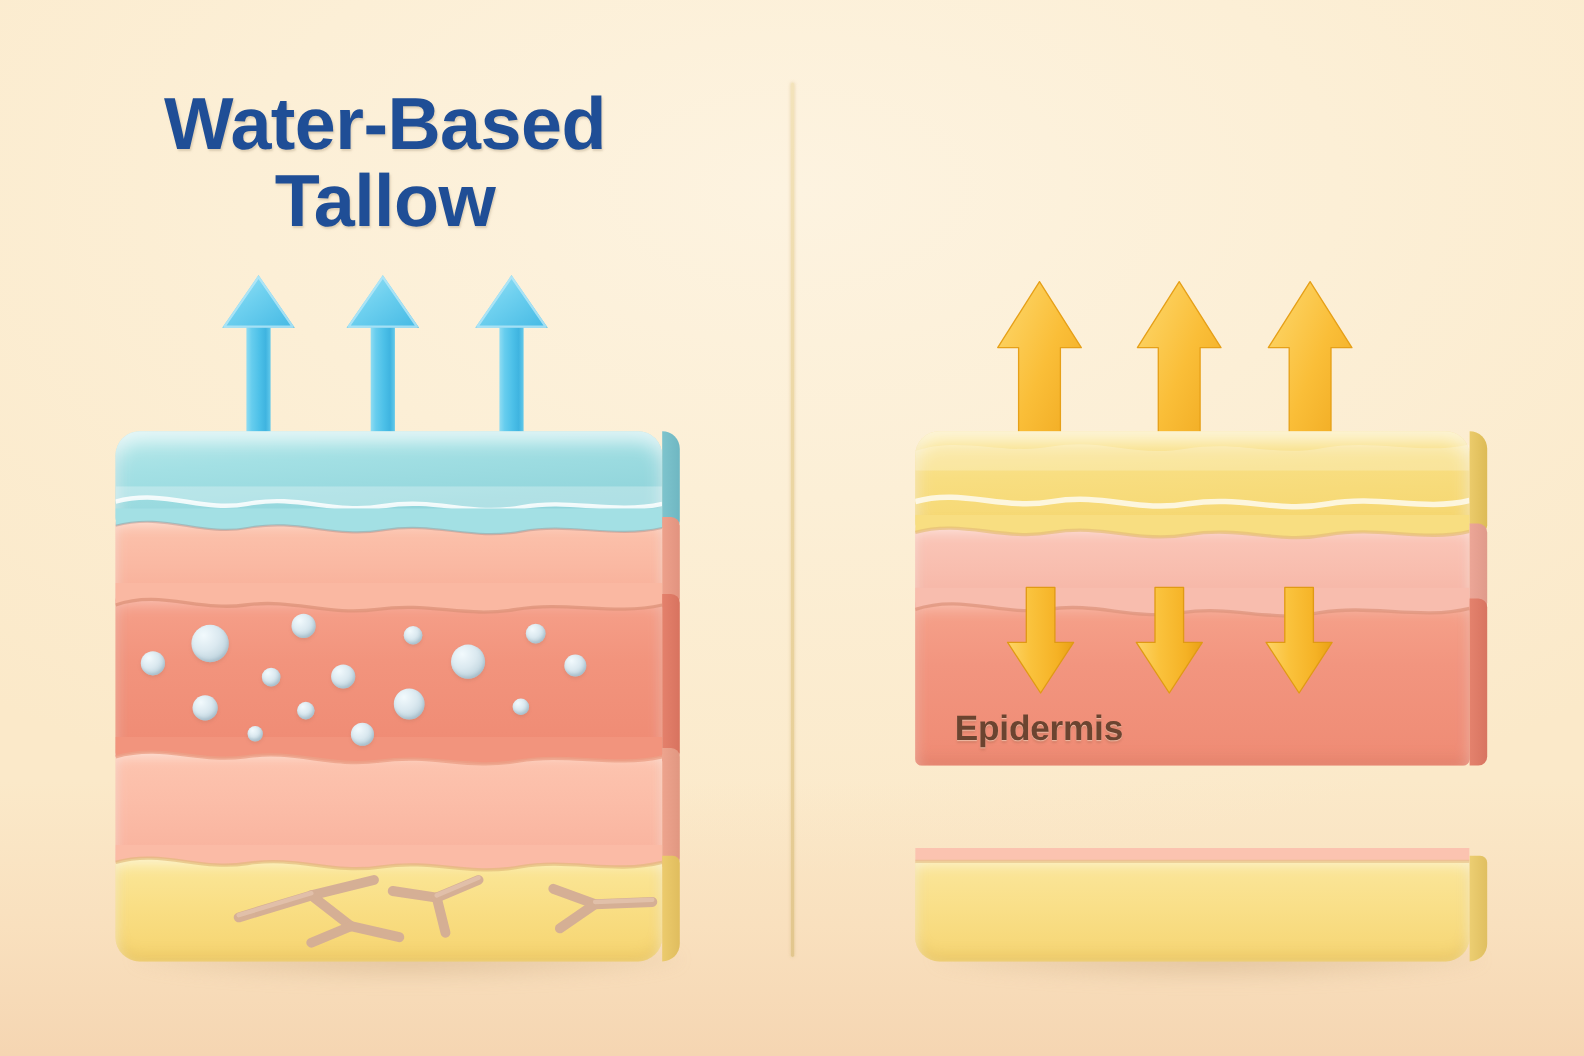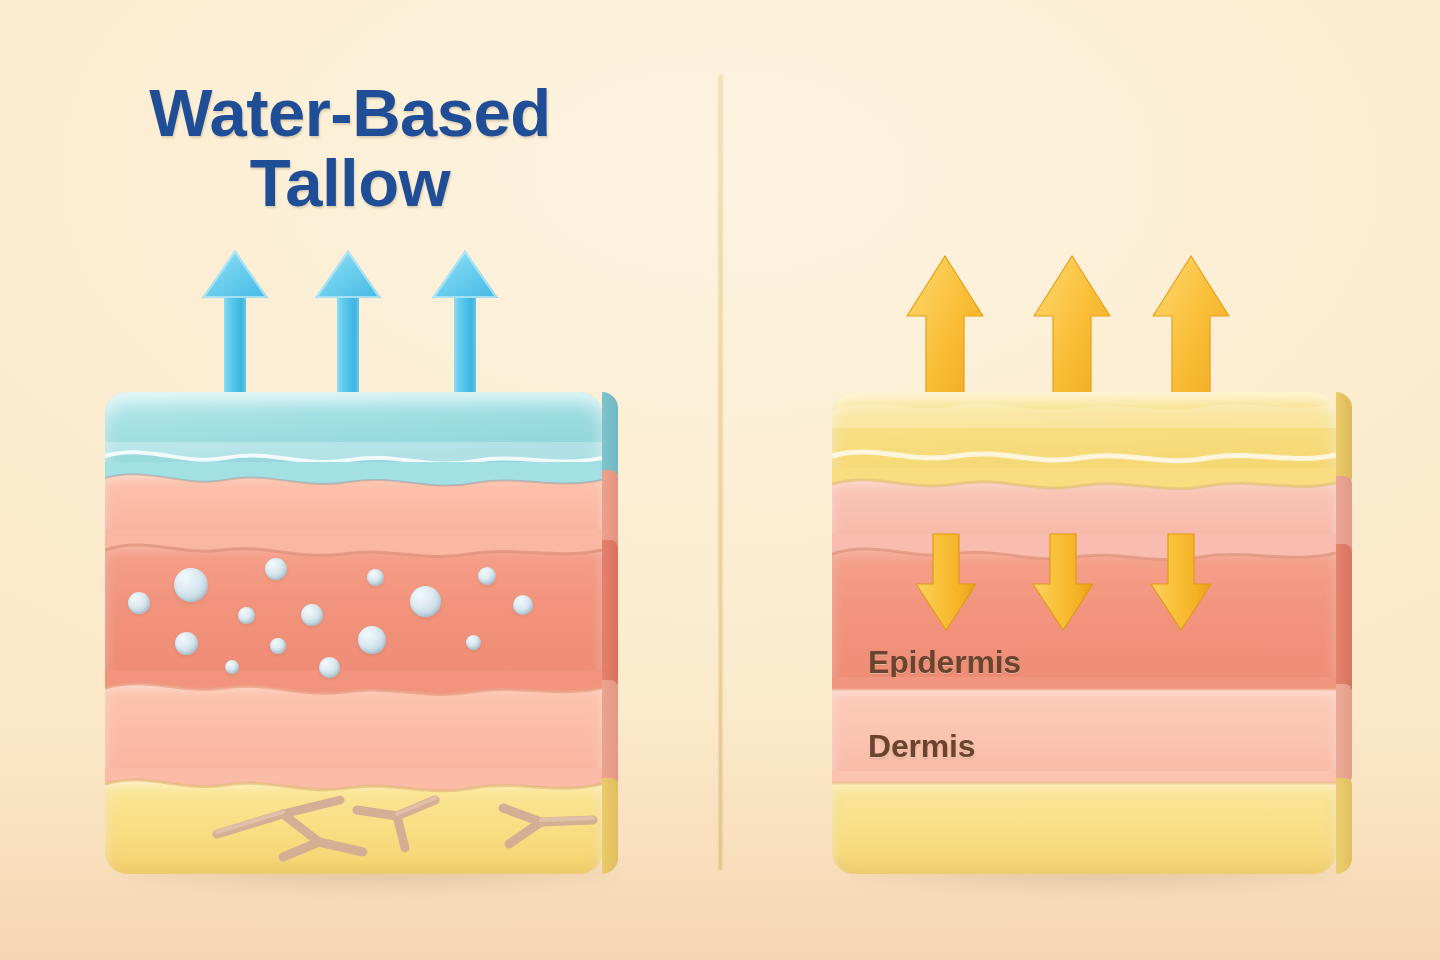--- a/index.html
+++ b/index.html
@@ -352,32 +352,20 @@
            border-radius:6px;
            box-shadow: inset 0 8px 14px rgba(255,255,255,.38), inset 0 -6px 12px rgba(200,110,90,.30);"></div>
       <svg class="wave" style="top:-10px;height:36px;" viewBox="0 0 504 36" preserveAspectRatio="none">
         <path d="M0,20 C42,6 78,26 120,20 C166,13 196,30 242,23 C290,16 322,32 368,23 C414,15 460,30 504,19 L504,0 L0,0 Z" fill="#f8bdae"></path>
         <path d="M0,20 C42,6 78,26 120,20 C166,13 196,30 242,23 C290,16 322,32 368,23 C414,15 460,30 504,19" fill="none" stroke="rgba(222,148,124,.75)" stroke-width="3"></path>
       </svg>
       <div class="side" style="background:linear-gradient(to right,#e4826d,#d87460);"></div>
       <span class="layer-label" style="left:36px; top:100px;">Epidermis</span>
     </div>
 
-    <div class="layer" style="top:292px; height:100px; width:100%;">
-      <div class="face" style="
-           background:linear-gradient(180deg,#fdcdbb 0%,#fbc3b0 55%,#f8b9a5 100%);
-           border-radius:6px;
-           box-shadow: inset 0 7px 12px rgba(255,255,255,.55), inset 0 -5px 10px rgba(210,130,105,.20);"></div>
-      <svg class="wave" style="top:-7px;height:24px;" viewBox="0 0 504 24" preserveAspectRatio="none">
-        <path d="M0,12 L504,12 L504,0 L0,0 Z" fill="#f2957f"></path>
-        <path d="M0,12 L504,12" fill="none" stroke="rgba(235,160,135,.65)" stroke-width="3"></path>
-      </svg>
-      <div class="side" style="background:linear-gradient(to right,#edab97,#e19e89);"></div>
-      <span class="layer-label" style="left:36px; top:44px;">Dermis</span>
-    </div>
 
     <div class="layer" style="top:386px; height:96px; width:100%;">
       <div class="face" style="
            background:linear-gradient(180deg,#fbe79d 0%,#f9df88 50%,#f6d573 100%);
            border-radius:8px 8px 22px 22px;
            box-shadow: inset 0 7px 13px rgba(255,255,255,.6), inset 0 -6px 12px rgba(200,160,70,.25);"></div>
       <svg class="wave" style="top:-7px;height:24px;" viewBox="0 0 504 24" preserveAspectRatio="none">
         <path d="M0,12 L504,12 L504,0 L0,0 Z" fill="#fbc3b0"></path>
         <path d="M0,12 L504,12" fill="none" stroke="rgba(228,190,130,.6)" stroke-width="3"></path>
       </svg>

